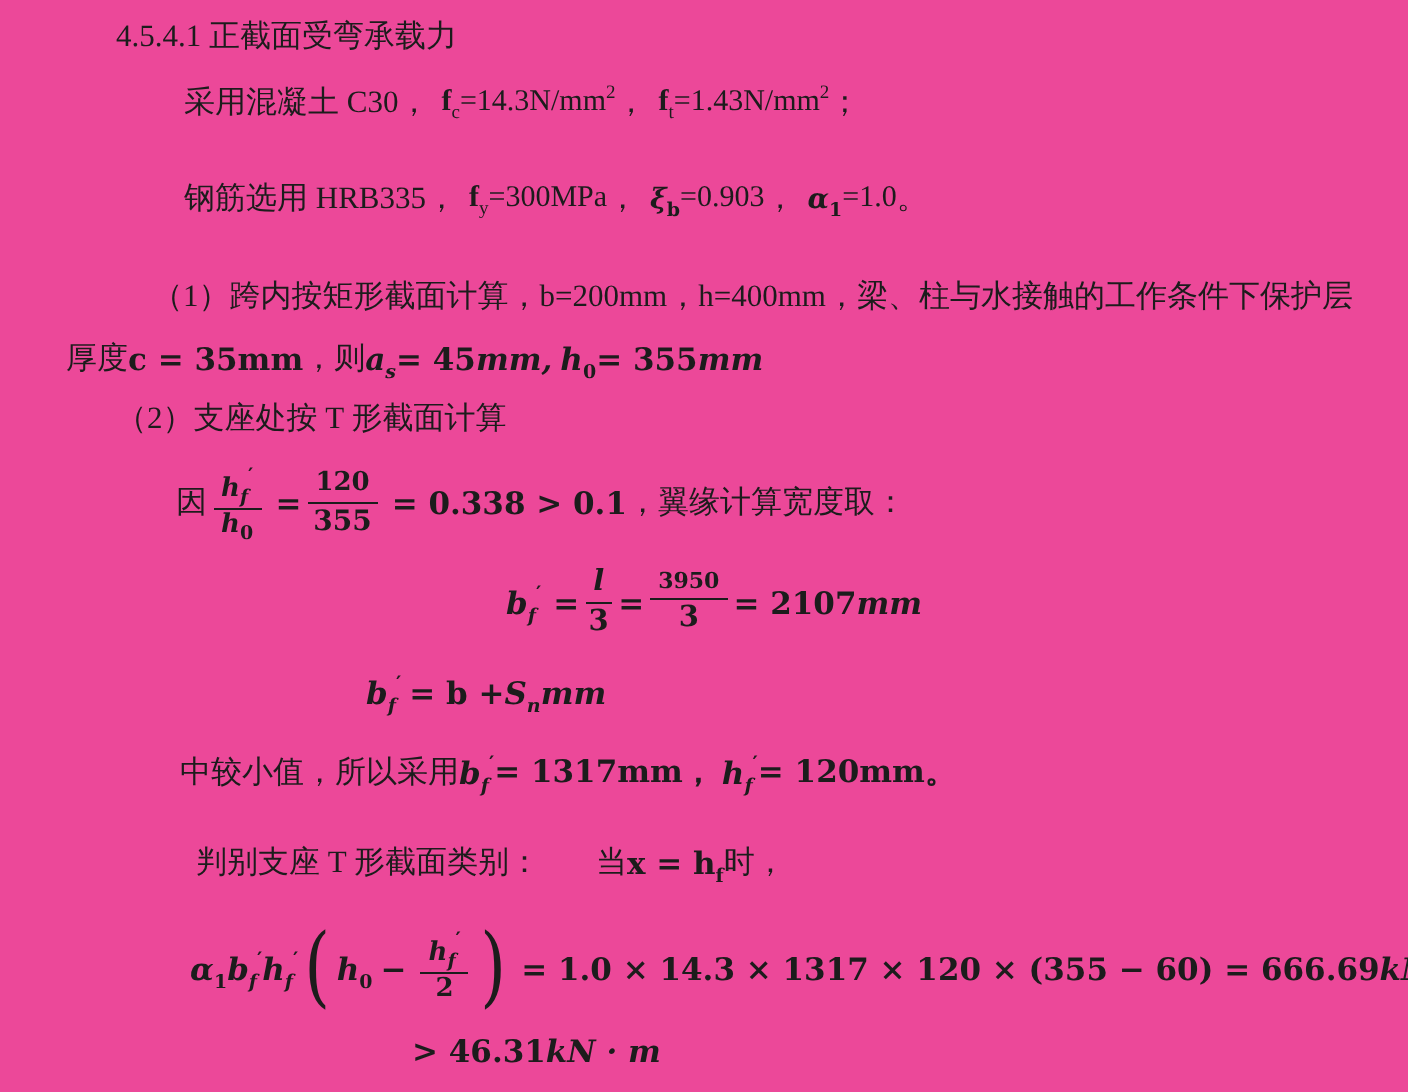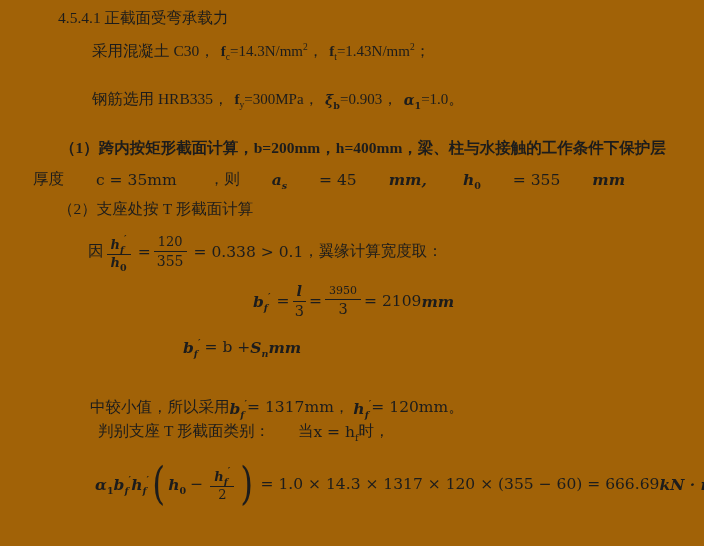--- a/index.html
+++ b/index.html
@@ -1,24 +1,24 @@
 <!DOCTYPE html>
 <html><head>
 <meta charset="utf-8">
 <style>
   * { margin:0; padding:0; box-sizing:border-box; }
   html,body { width:704px; height:546px; background:#ffffff; overflow:hidden; }
   .page {
-    position:relative; width:704px; height:546px; background:#a16207;
+    position:relative; width:704px; height:546px; background:#ec4899;
     color:#1c1c1c; font-family:"Liberation Serif","DejaVu Serif",serif;
   }
   .line { position:absolute; white-space:nowrap; display:flex; align-items:center; }
   .cn   { font-size:15.5px; font-family:"Liberation Serif",serif; }
   
-  .mn   { font-size:15.5px; font-family:"DejaVu Serif",serif; font-weight:400; font-style:normal; }
+  .mn   { font-size:15.5px; font-family:"DejaVu Serif",serif; font-weight:700; font-style:normal; }
   
   .mi   { font-size:15.5px; font-family:"DejaVu Serif",serif; font-weight:700; font-style:italic; }
   
   .mt   { font-size:15px; font-family:"Liberation Serif",serif; font-weight:400; }
   .bsym { font-weight:700; }
   sub { font-size:9.5px; line-height:0; }
   sup { font-size:9.5px; line-height:0; }
   .pr { font-size:10px; font-weight:700; font-style:normal; vertical-align:7px; letter-spacing:0; }
   .frac { display:inline-flex; flex-direction:column; align-items:center; vertical-align:middle; margin:0 3px; }
   .frac .num { display:block; border-bottom:1.3px solid #1c1c1c; padding:0 4px 1px 4px; text-align:center; line-height:1.15; }
@@ -55,25 +55,25 @@
     <span class="mt">=300MPa</span>
     <span class="cn">，</span>
     <span class="mi sp6" style="font-size:14px"><span>ξ</span><sub style="font-style:normal">b</sub></span>
     <span class="mt">=0.903</span>
     <span class="cn">，</span>
     <span class="mi sp6" style="font-size:14px"><span>α</span><sub style="font-style:normal">1</sub></span>
     <span class="mt">=1.0</span>
     <span class="cn">。</span>
   </div>
 
-  <div class="line" style="top:138px; left:60px;font-weight:bold;">
+  <div class="line" style="top:138px; left:76px;">
     <span class="cn">（1）跨内按矩形截面计算，b=200mm，h=400mm，梁、柱与水接触的工作条件下保护层</span>
   </div>
 
-  <div class="line" style="top:169px; left:33px;gap:32px;">
+  <div class="line" style="top:169px; left:33px;">
     <span class="cn">厚度</span>
     <span class="mn">c = 35mm</span>
     <span class="cn">，则</span>
     <span class="mi"><span>a</span><sub>s</sub></span>
     <span class="mn"> = 45</span>
     <span class="mi">mm,</span>
     <span class="mi sp4"><span>h</span><sub style="font-style:normal">0</sub></span>
     <span class="mn"> = 355</span>
     <span class="mi">mm</span>
   </div>
@@ -102,32 +102,32 @@
     <span class="mn sp6">=</span>
     <span class="frac f14">
       <span class="num mi" style="font-size:14.5px">l</span>
       <span class="den mn" style="font-size:14.5px">3</span>
     </span>
     <span class="mn">=</span>
     <span class="frac f14">
       <span class="num mn" style="font-size:11px">3950</span>
       <span class="den mn" style="font-size:14.5px">3</span>
     </span>
-    <span class="mn">= 2109</span>
+    <span class="mn">= 2107</span>
     <span class="mi">mm</span>
   </div>
 
   <div class="line" style="top:337px; left:183px;">
     <span class="mi"><span>b</span><sub>f</sub><span class="pr">′</span></span>
     <span class="mn sp4">= b + </span>
     <span class="mi"><span>S</span><sub>n</sub></span>
     <span class="mi">mm</span>
   </div>
 
-  <div class="line" style="top:397px; left:90px;">
+  <div class="line" style="top:376px; left:90px;">
     <span class="cn">中较小值，所以采用</span>
     <span class="mi"><span>b</span><sub>f</sub><span class="pr">′</span></span>
     <span class="mn"> = 1317mm，</span>
     <span class="mi sp4"><span>h</span><sub>f</sub><span class="pr">′</span></span>
     <span class="mn"> = 120mm。</span>
   </div>
 
   <div class="line" style="top:421px; left:98px;justify-content:center;">
     <span class="cn">判别支座 T 形截面类别：</span>
     <span class="cn gap28">当 </span>
@@ -144,14 +144,18 @@
     <span class="mn sp4" style="margin-right:4px">−</span>
     <span class="frac f13">
       <span class="num mi" style="font-size:13px"><span>h</span><sub>f</sub><span class="pr">′</span></span>
       <span class="den mn" style="font-size:13px">2</span>
     </span>
     <span class="bigp">)</span>
     <span class="mn sp4">= 1.0 × 14.3 × 1317 × 120 × (355 − 60) = 666.69 </span>
     <span class="mi">kN · m</span>
   </div>
 
+  <div class="line" style="top:516px; left:206px;">
+    <span class="mn">&gt; 46.31 </span>
+    <span class="mi">kN · m</span>
+  </div>
 
 </div>
 
 </body></html>

